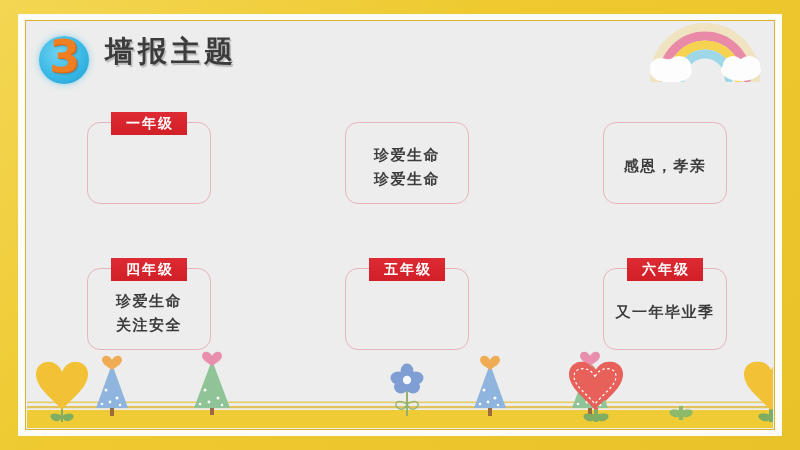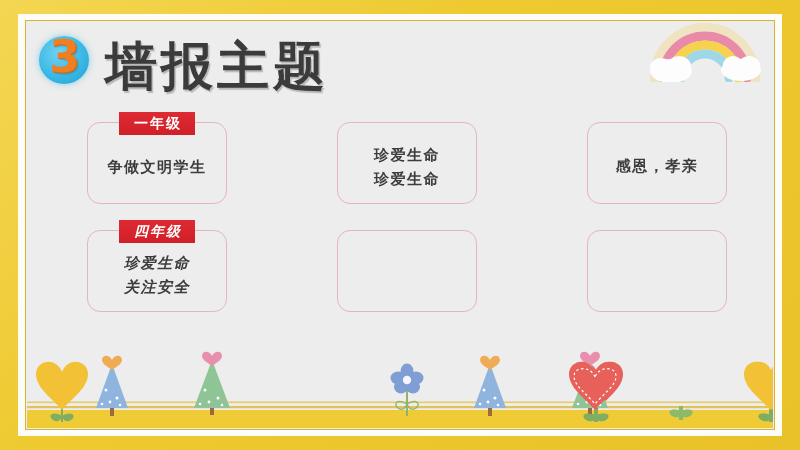--- a/index.html
+++ b/index.html
@@ -47,40 +47,40 @@
     display:flex; align-items:center; justify-content:center;
     font-family:"DejaVu Sans", sans-serif;
     font-size:44px; font-weight:bold;
     color:#ef7f21;
     text-shadow:1px 1px 0 #d8651a, 2px 2px 2px rgba(0,0,0,.18);
     letter-spacing:-1px;
     line-height:1;
   }
   .title {
     position:absolute; left:78px; top:10px;
-    font-size:52px; font-weight:bold;
+    font-size:29px; font-weight:bold;
     color:#3b3b3b;
     letter-spacing:4px;
     text-shadow:1.5px 1.5px 1px rgba(120,120,120,.45);
     white-space:nowrap;
   }
 
   
   .rainbow { position:absolute; right:4px; top:-14px; width:128px; height:74px; }
 
   
   .grid {
     position:absolute; left:60px; top:100px; width:640px;
   }
   .row { display:flex; justify-content:space-between; }
-  .row.r2 { margin-top:26px;font-style:italic; }
+  .row.r2 { margin-top:64px; }
 
   .card {
     position:relative;
-    width:140px; height:82px;
+    width:124px; height:82px;
     border:1.3px solid #e8b4bb;
     border-radius:13px;
     background:#ecedec;
     display:flex; flex-direction:column;
     align-items:center; justify-content:center;
   }
   .card .chip {
     position:absolute; top:-11px; left:50%;
     transform:translateX(-50%);
     background:#d9232e;
@@ -149,21 +149,20 @@
         </g>
       </svg>
     </div>
 
     <div class="grid">
       <div class="row r1">
 
         <div class="card">
           <div class="chip">一年级</div>
           <div class="lines">
-            <div class="ln">争做文明学生</div>
           </div>
         </div>
 
         <div class="card">
           <div class="lines">
             <div class="ln">珍爱生命</div>
             <div class="ln">珍爱生命</div>
           </div>
         </div>
 
@@ -178,23 +177,28 @@
 
         <div class="card">
           <div class="chip">四年级</div>
           <div class="lines">
             <div class="ln">珍爱生命</div>
             <div class="ln">关注安全</div>
           </div>
         </div>
 
         <div class="card">
-        </div>
-
-        <div class="card">
+          <div class="chip">五年级</div>
+        </div>
+
+        <div class="card">
+          <div class="chip">六年级</div>
+          <div class="lines single">
+            <div class="ln">又一年毕业季</div>
+          </div>
         </div>
       </div>
     </div>
 
     <div class="deco">
       <svg width="746" height="82" viewBox="0 0 746 82" preserveAspectRatio="none">
         <defs>
           <g id="treeBlue">
             <rect x="-2" y="44" width="4" height="14" fill="#9c6a40"></rect>
             <path d="M0 6 L16 50 L-16 50 Z" fill="#8fb4de"></path>

